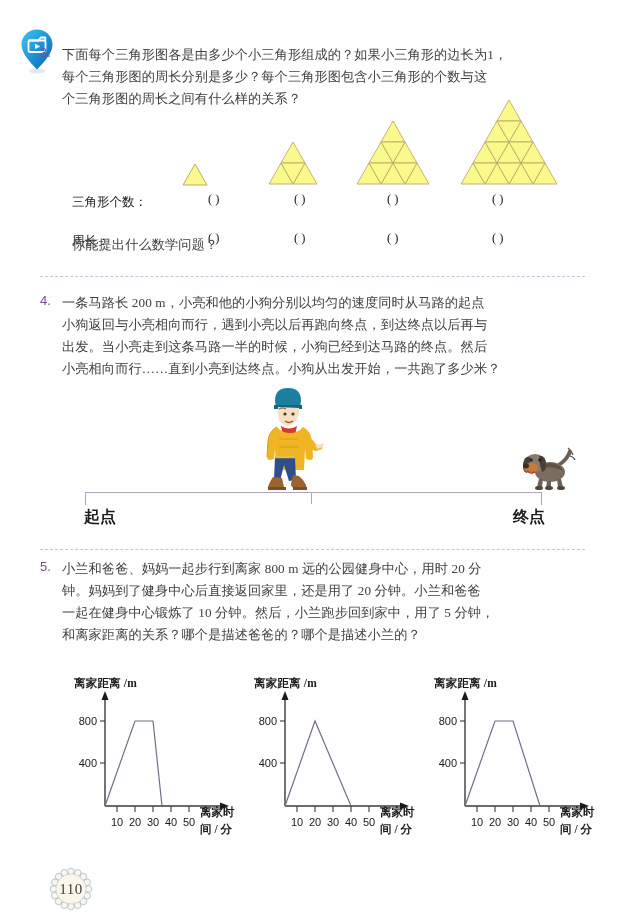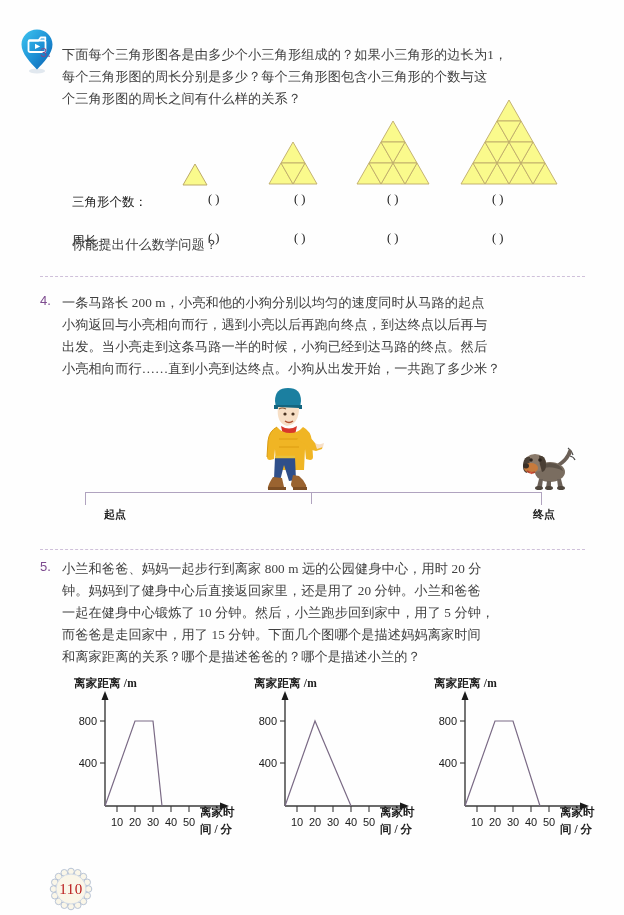--- a/index.html
+++ b/index.html
@@ -126,24 +126,23 @@
     position: absolute;
     left: 271px;
     top: 107px;
     width: 0;
     height: 12px;
     border-left: 1px solid #b0a3bf;
   }
   .endlabel {
     position: absolute;
     top: 122px;
-    font-size: 11px;
+    font-size: 16px;
     font-weight: bold;
     color: #1c1c1c;
-    margin-left: 20px;
   }
 
   
   .boy { position:absolute; left: 215px; top: 0px; width: 70px; height: 112px; }
   .dog { position:absolute; left: 480px; top: 55px; width: 56px; height: 52px; }
 
   
   .graphs {
     position: absolute;
     left: 70px;
@@ -175,21 +174,21 @@
     width: 46px;
     height: 46px;
   }
   .pagenum {
     position: absolute;
     inset: 0;
     display: flex;
     align-items: center;
     justify-content: center;
     font-size: 15px;
-    color: #b91c1c;
+    color: #404040;
     font-family: "Liberation Serif", serif;
     letter-spacing: 0.5px;
   }
 </style>
 </head>
 <body>
 
 <div class="page">
 
   <div class="pin">
@@ -384,21 +383,20 @@
   </div>
 
   <div class="sep" style="top:549px;"></div>
 
   <div class="problem" style="left:40px; top:558px; width:545px;">
     <div class="qnum">5.</div>
     <div class="qbody">
       <div class="ptext">小兰和爸爸、妈妈一起步行到离家 800 m 远的公园健身中心，用时 20 分</div>
       <div class="ptext">钟。妈妈到了健身中心后直接返回家里，还是用了 20 分钟。小兰和爸爸</div>
       <div class="ptext">一起在健身中心锻炼了 10 分钟。然后，小兰跑步回到家中，用了 5 分钟，</div>
-      <div class="ptext">而爸爸是走回家中，用了 15 分钟。下面几个图哪个是描述妈妈离家时间</div>
       <div class="ptext">和离家距离的关系？哪个是描述爸爸的？哪个是描述小兰的？</div>
     </div>
   </div>
 
   <div class="graphs">
 
     <div class="graph" style="left:0px;">
       <div class="g-title">离家距离 /m</div>
       <svg width="180" height="170" viewBox="0 0 180 170">
 

